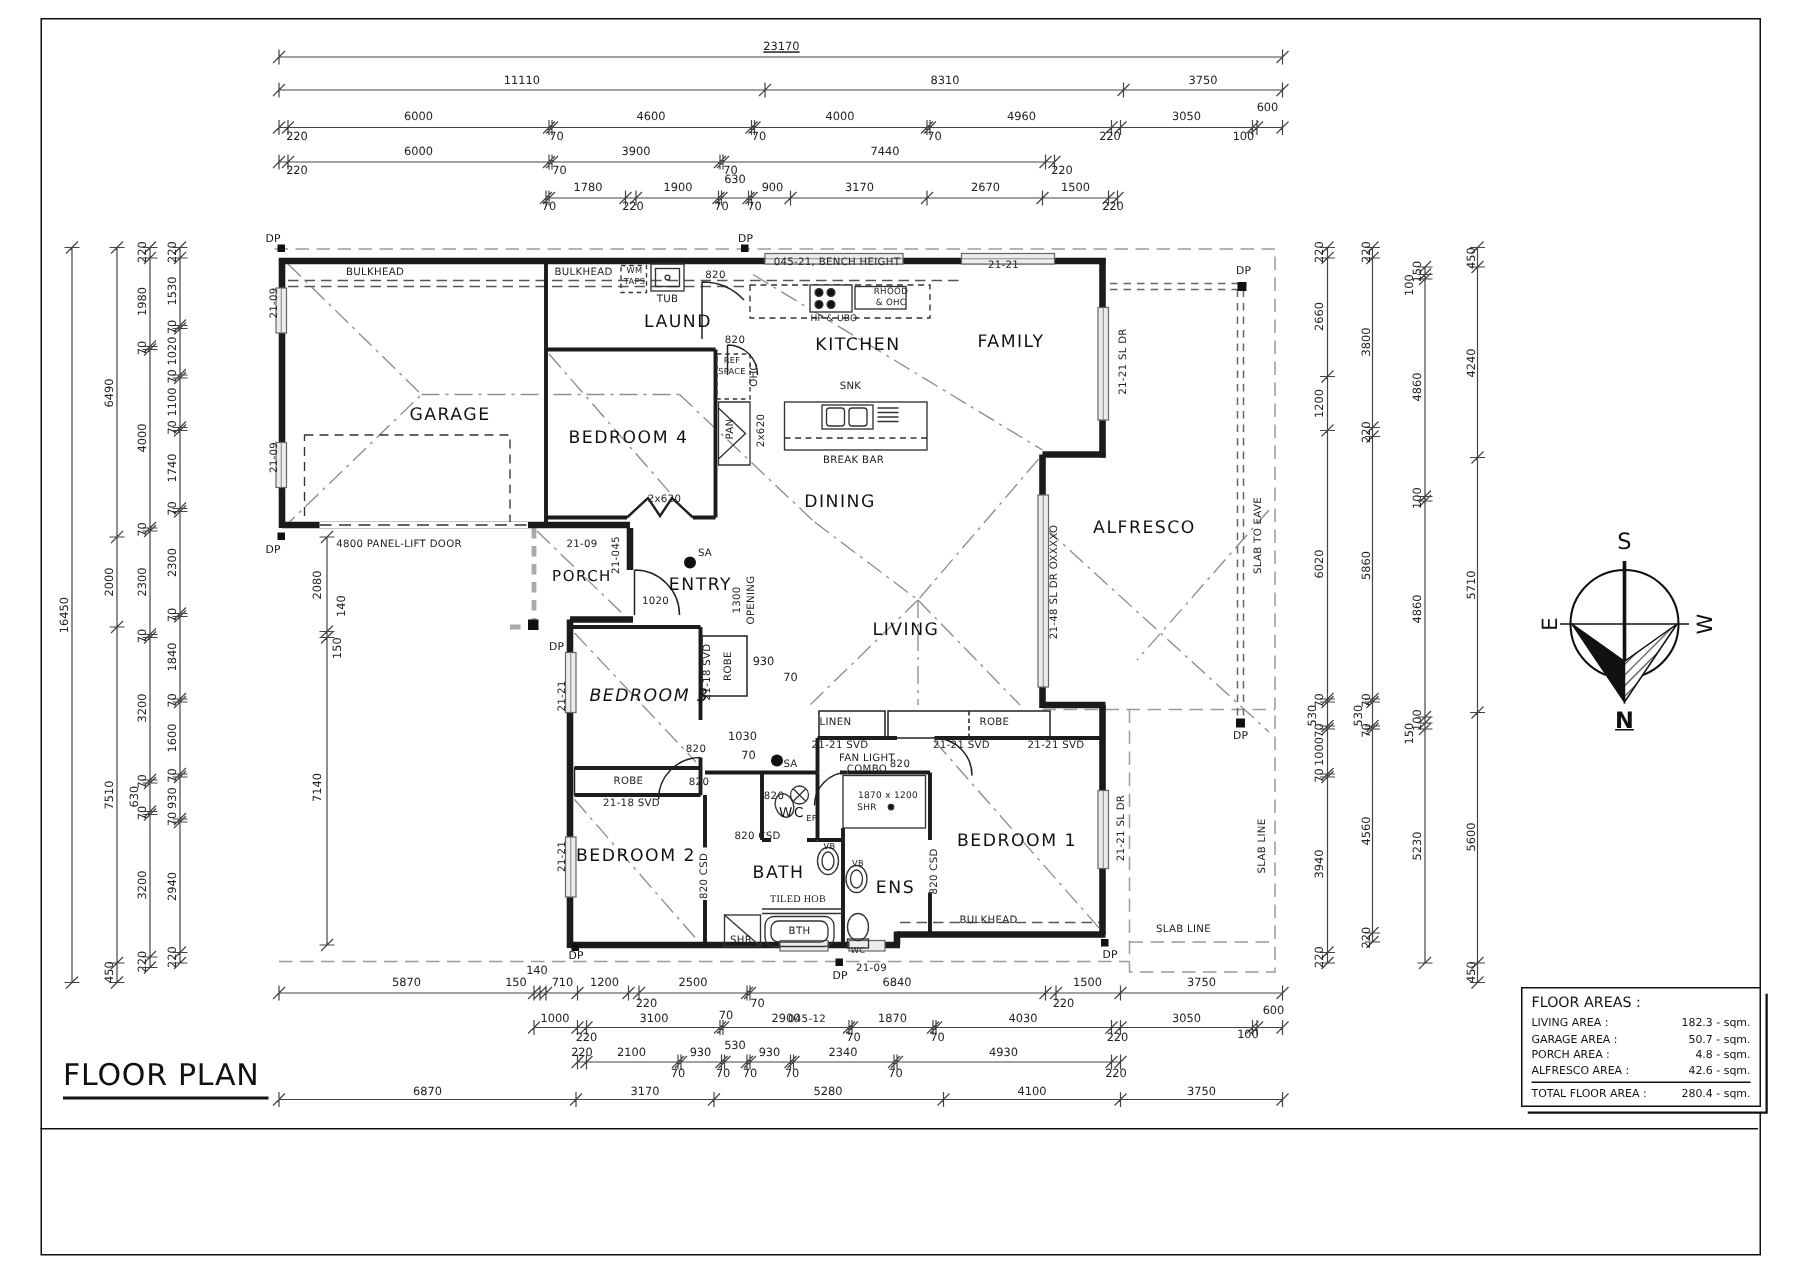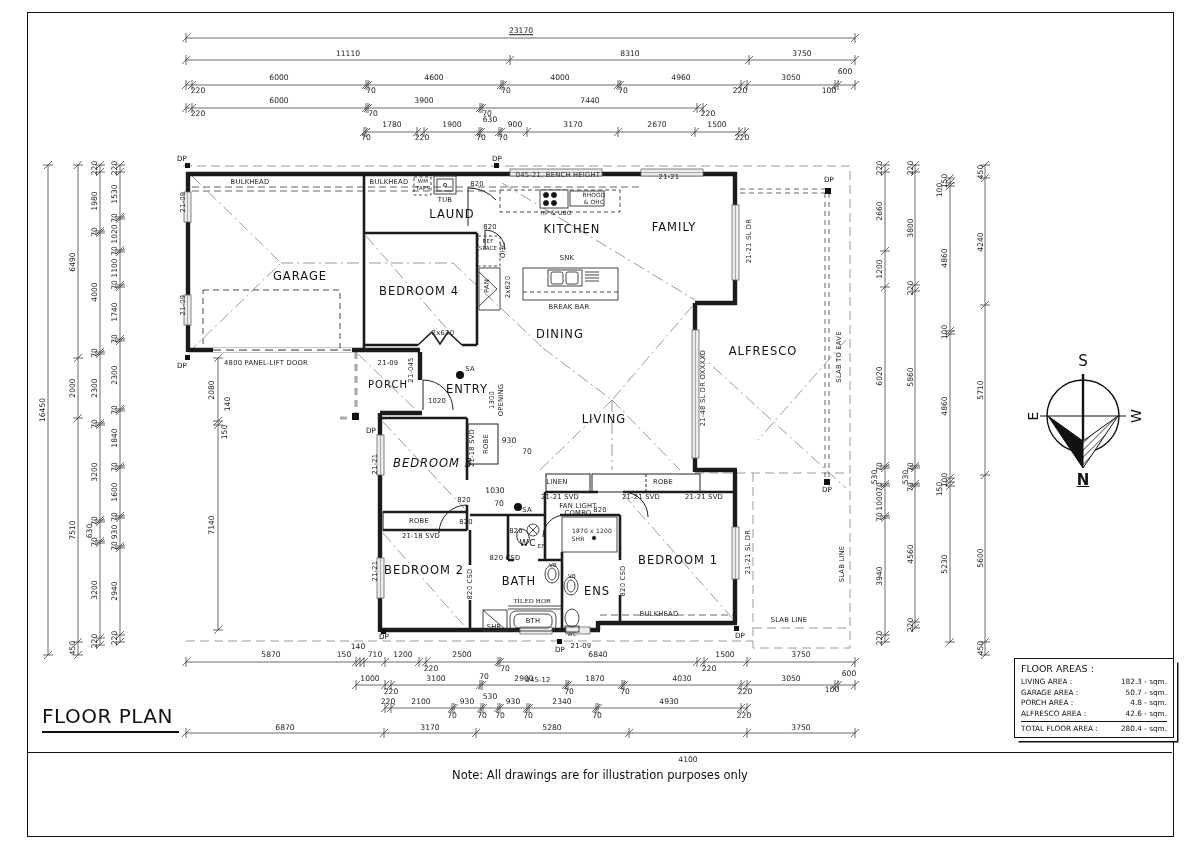--- a/index.html
+++ b/index.html
@@ -301,21 +301,21 @@
       <div class="lbl lbl-dim" style="left: 669px; top: 702px;">4930</div>
       <div class="lbl lbl-dim" style="left: 452px; top: 716px;">70</div>
       <div class="lbl lbl-dim" style="left: 482px; top: 716px;">70</div>
       <div class="lbl lbl-dim" style="left: 500px; top: 716px;">70</div>
       <div class="lbl lbl-dim" style="left: 528px; top: 716px;">70</div>
       <div class="lbl lbl-dim" style="left: 597px; top: 716px;">70</div>
       <div class="lbl lbl-dim" style="left: 744px; top: 716px;">220</div>
       <div class="lbl lbl-dim" style="left: 285px; top: 728px;">6870</div>
       <div class="lbl lbl-dim" style="left: 430px; top: 728px;">3170</div>
       <div class="lbl lbl-dim" style="left: 552px; top: 728px;">5280</div>
-      <div class="lbl lbl-dim" style="left: 688px; top: 760px;">4100</div>
+      <div class="lbl lbl-dim" style="left: 688px; top: 728px;">4100</div>
       <div class="lbl lbl-dim" style="left: 801px; top: 728px;">3750</div>
       <div class="lbl lbl-dim" style="left: 43px; top: 410px; transform: translate(-50%, -50%) rotate(-90deg);">16450</div>
       <div class="lbl lbl-dim" style="left: 73px; top: 262px; transform: translate(-50%, -50%) rotate(-90deg);">6490</div>
       <div class="lbl lbl-dim" style="left: 73px; top: 388px; transform: translate(-50%, -50%) rotate(-90deg);">2000</div>
       <div class="lbl lbl-dim" style="left: 73px; top: 530px; transform: translate(-50%, -50%) rotate(-90deg);">7510</div>
       <div class="lbl lbl-dim" style="left: 73px; top: 648px; transform: translate(-50%, -50%) rotate(-90deg);">450</div>
       <div class="lbl lbl-dim" style="left: 95px; top: 168px; transform: translate(-50%, -50%) rotate(-90deg);">220</div>
       <div class="lbl lbl-dim" style="left: 95px; top: 201px; transform: translate(-50%, -50%) rotate(-90deg);">1980</div>
       <div class="lbl lbl-dim" style="left: 95px; top: 232px; transform: translate(-50%, -50%) rotate(-90deg);">70</div>
       <div class="lbl lbl-dim" style="left: 95px; top: 292px; transform: translate(-50%, -50%) rotate(-90deg);">4000</div>
@@ -478,21 +478,20 @@
       <div class="lbl lbl-dp" style="left: 182px; top: 366px;">DP</div>
       <div class="lbl lbl-dp" style="left: 371px; top: 431px;">DP</div>
       <div class="lbl lbl-dp" style="left: 384px; top: 637px;">DP</div>
       <div class="lbl lbl-dp" style="left: 560px; top: 650px;">DP</div>
       <div class="lbl lbl-dp" style="left: 740px; top: 636px;">DP</div>
       <div class="lbl lbl-dp" style="left: 827px; top: 490px;">DP</div>
     </div>
 
   <div id="title">FLOOR PLAN</div>
   <div id="notebar"></div>
-  <div id="note">Note: All drawings are for illustration purposes only</div>
 
   <div id="areas">
     <div class="hd">FLOOR AREAS :</div>
     <div class="row">
       <span>LIVING AREA :</span>
       <span>182.3 - sqm.</span>
     </div>
     <div class="row">
       <span>GARAGE AREA :</span>
       <span>50.7 - sqm.</span>

